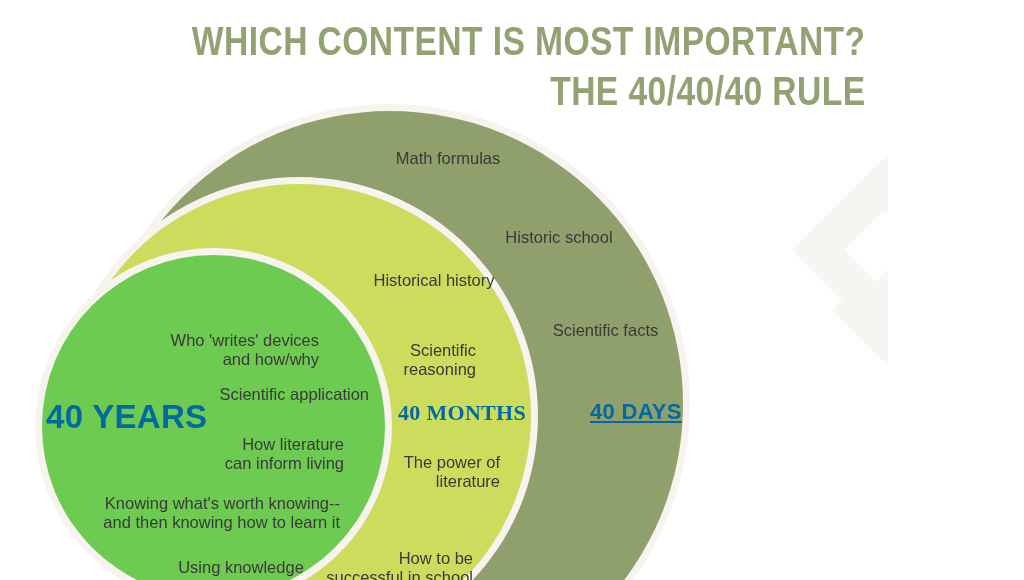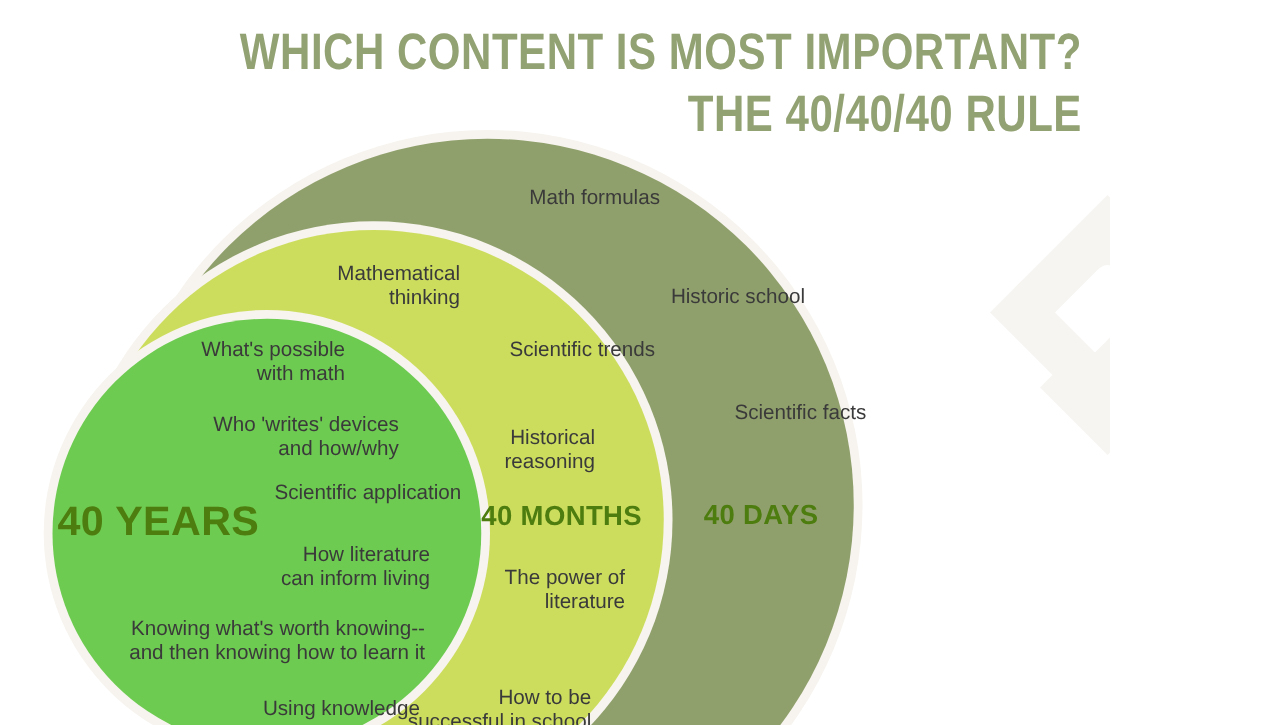--- a/index.html
+++ b/index.html
@@ -55,31 +55,31 @@
   .lbl {
     position:absolute;
     color:#3A3A3A;
     font-size:16.5px;
     line-height:19px;
     white-space:pre-line;
     z-index:30;
   }
   .ring-title {
     position:absolute;
-    color:#4d7c0f;
+    color:#0369a1;
     font-weight:bold;
     z-index:35;
     white-space:nowrap;
     letter-spacing:0.3px;
   }
   .rt-years  { font-size:33px; }
   .rt-months { font-size:22px; }
   .rt-days   { font-size:22px; }
 
-  .ta-l { text-align:right; }
+  .ta-l { text-align:center; }
   .ta-r { text-align:right; }
 </style>
 </head>
 <body>
 
 <div id="stage">
 
   <div class="watermark">
     <svg width="212" height="215" viewBox="0 0 212 215" aria-hidden="true">
       <g fill="#F7F5F1">
@@ -105,41 +105,37 @@
     <div class="title-line">WHICH CONTENT IS MOST IMPORTANT?</div>
     <div class="title-line">THE 40/40/40 RULE</div>
   </div>
 
   <div class="lbl ta-l" style="left:368px; top:149px; width:160px;">Math formulas</div>
 
   <div class="lbl ta-l" style="left:474px; top:228px; width:170px;">Historic school</div>
 
   <div class="lbl ta-l" style="left:518px; top:321px; width:175px;">Scientific facts</div>
 
-  <div class="ring-title rt-days" style="left:563px; top:399px;">40 DAYS</div>
+  <div class="ring-title rt-days" style="left:590px; top:399px;text-decoration:underline;">40 DAYS</div>
 
 
-  <div class="lbl ta-r" style="left:198px; top:210px; width:170px;">Mathematical
-thinking</div>
 
-  <div class="lbl ta-l" style="left:344px; top:271px; width:180px;">Scientific trends</div>
+  <div class="lbl ta-l" style="left:344px; top:271px; width:180px;">Historical history</div>
 
-  <div class="lbl ta-r" style="left:330px; top:341px; width:146px;">Historical
+  <div class="lbl ta-r" style="left:330px; top:341px; width:146px;">Scientific
 reasoning</div>
 
-  <div class="ring-title rt-months" style="left:385px; top:400px;">40 MONTHS</div>
+  <div class="ring-title rt-months" style="left:398px; top:400px;font-family:Liberation Serif, serif;">40 MONTHS</div>
 
   <div class="lbl ta-r" style="left:341px; top:453px; width:159px;">The power of
 literature</div>
 
   <div class="lbl ta-r" style="left:301px; top:549px; width:172px;">How to be
 successful in school</div>
 
-  <div class="lbl ta-r" style="left:104px; top:271px; width:172px;">What's possible
-with math</div>
 
   <div class="lbl ta-r" style="left:113px; top:331px; width:206px;">Who 'writes' devices
 and how/why</div>
 
   <div class="lbl ta-r" style="left:150px; top:385px; width:219px;">Scientific application</div>
 
   <div class="ring-title rt-years" style="left:46px; top:398px;">40 YEARS</div>
 
   <div class="lbl ta-r" style="left:125px; top:435px; width:219px;">How literature
 can inform living</div>

